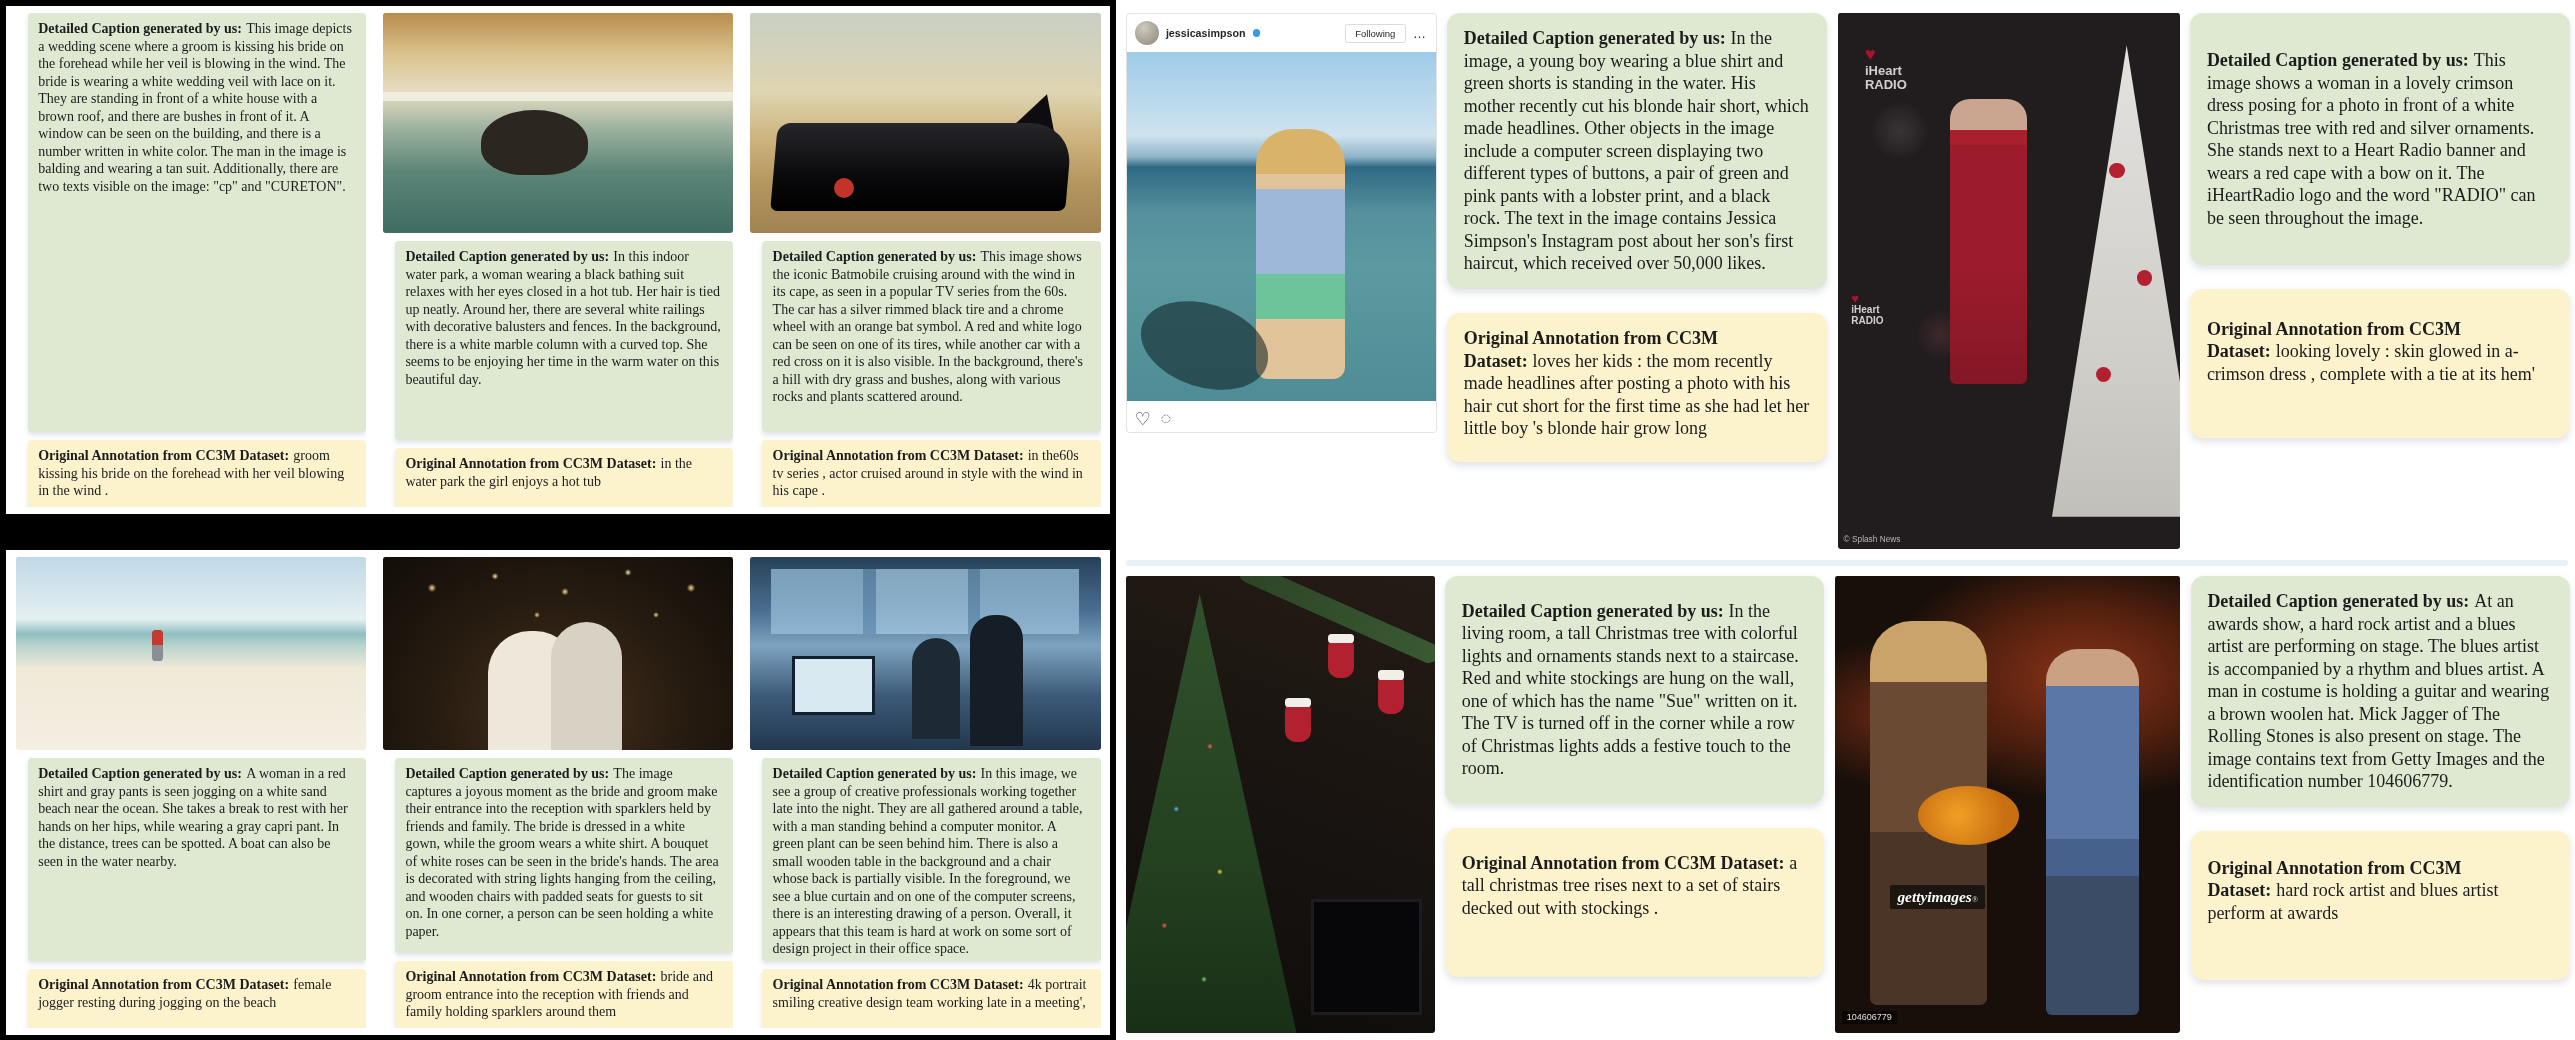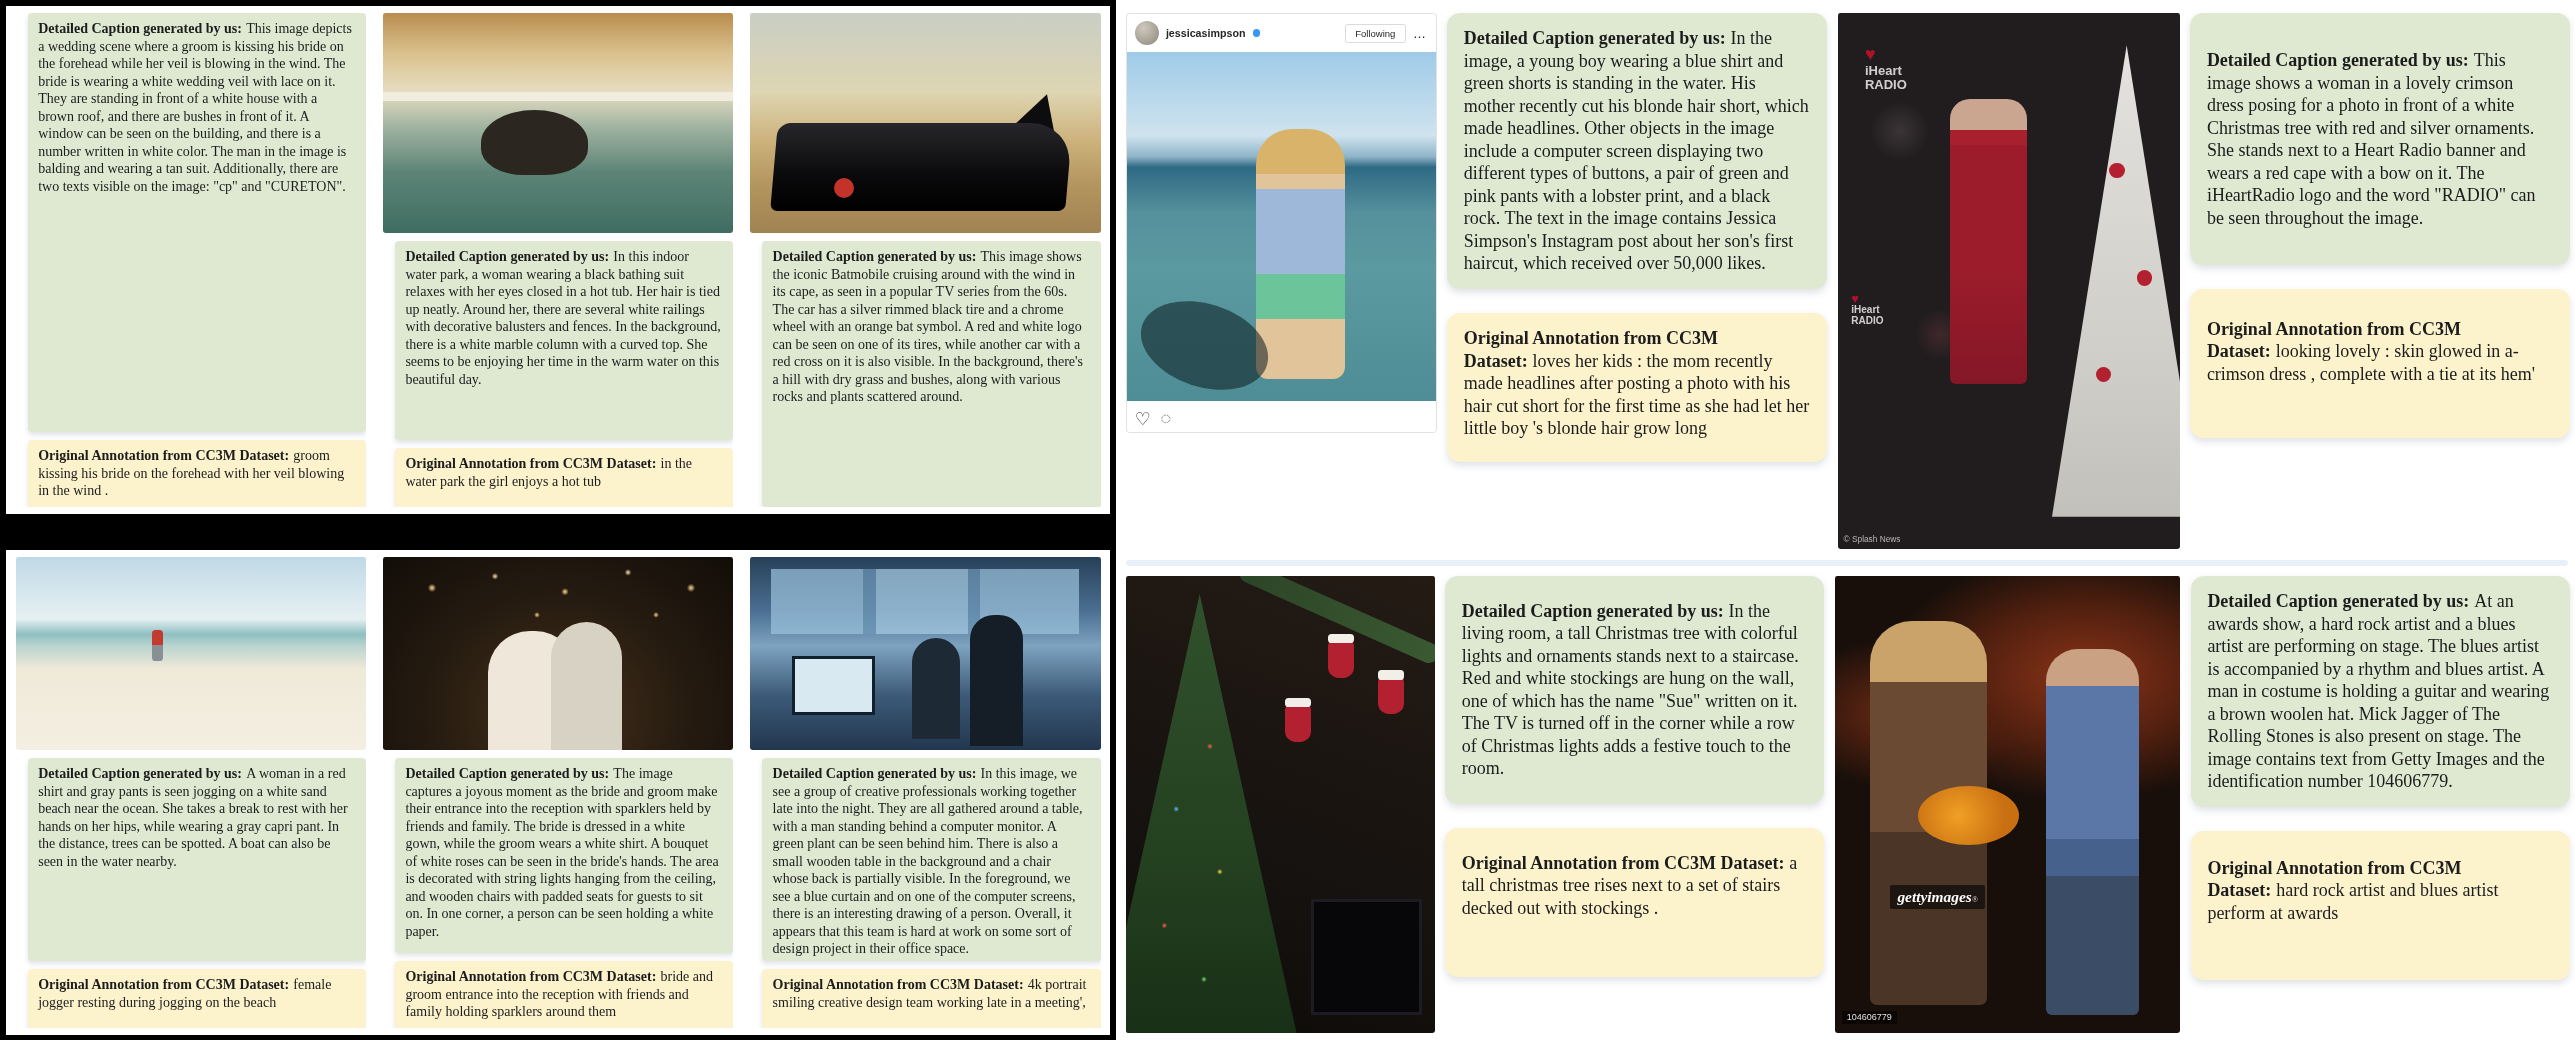--- a/index.html
+++ b/index.html
@@ -196,20 +196,23 @@
 
       <div class="lpanel">
         <div class="photo ph-batmobile">
           <div class="fig-batfin"></div>
           <div class="fig-batcar"></div>
           <div class="fig-batlogo"></div>
         </div>
         <div class="box green cap">
           <b>Detailed Caption generated by us:</b><span>This image shows the iconic Batmobile cruising around with the wind in its cape, as seen in a popular TV series from the 60s. The car has a silver rimmed black tire and a chrome wheel with an orange bat symbol. A red and white logo can be seen on one of its tires, while another car with a red cross on it is also visible. In the background, there's a hill with dry grass and bushes, along with various rocks and plants scattered around.</span>
         </div>
+        <div class="box yellow cap">
+          <b>Original Annotation from CC3M Dataset:</b><span>in the60s tv series , actor cruised around in style with the wind in his cape .</span>
+        </div>
       </div>
     </div>
 
     <div class="lbox bottom">
 
       <div class="lpanel">
         <div class="photo ph-beach">
           <div class="fig-jogger"></div>
         </div>
         <div class="box green cap">

